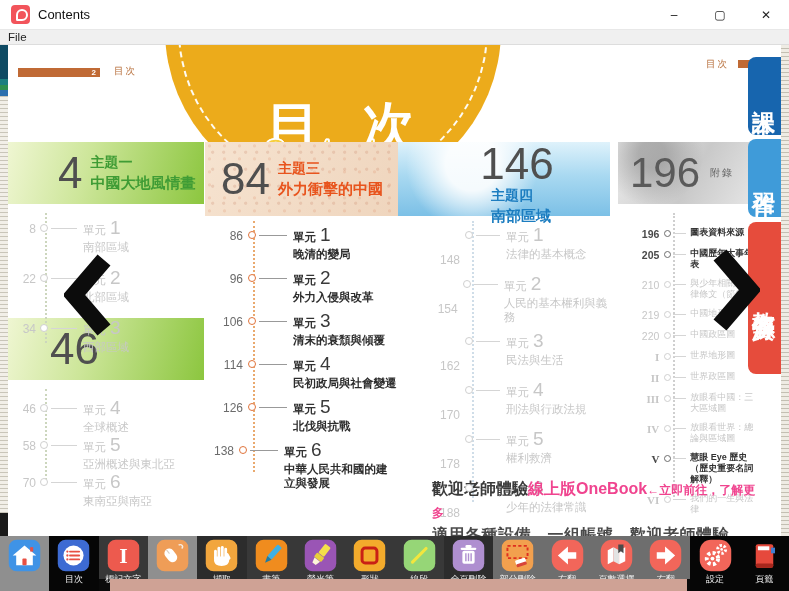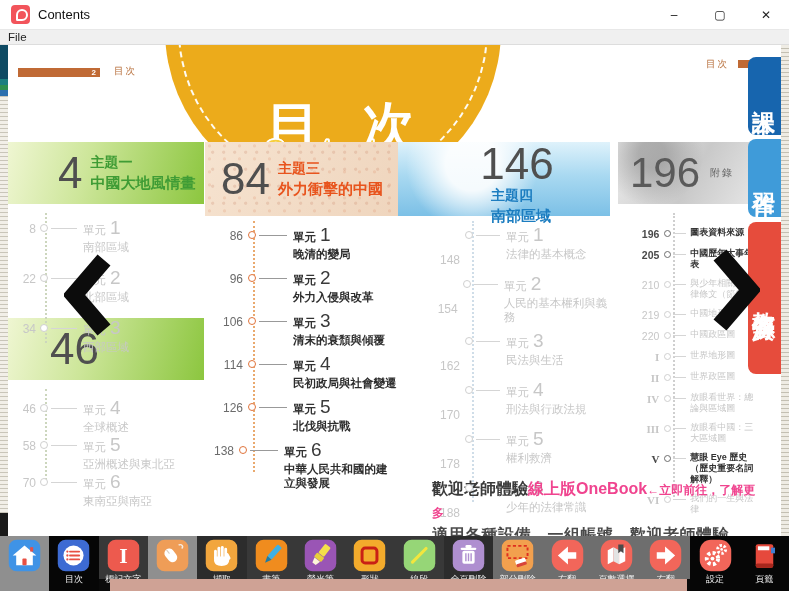--- a/index.html
+++ b/index.html
@@ -540,30 +540,30 @@
     <span class="a-dash"></span>
     <span class="a-title">世界地形圖</span>
   </div>
         <div class="apx-row is-faded">
     <span class="a-page roman">II</span>
     <span class="u-circle"></span>
     <span class="a-dash"></span>
     <span class="a-title">世界政區圖</span>
   </div>
         <div class="apx-row is-faded">
+    <span class="a-page roman">III</span>
+    <span class="u-circle"></span>
+    <span class="a-dash"></span>
+    <span class="a-title">放眼看中國：三大區域圖</span>
+  </div>
+        <div class="apx-row is-faded">
     <span class="a-page roman">IV</span>
     <span class="u-circle"></span>
     <span class="a-dash"></span>
     <span class="a-title">放眼看世界：總論與區域圖</span>
-  </div>
-        <div class="apx-row is-faded">
-    <span class="a-page roman">III</span>
-    <span class="u-circle"></span>
-    <span class="a-dash"></span>
-    <span class="a-title">放眼看中國：三大區域圖</span>
   </div>
         <div class="apx-row is-active">
     <span class="a-page roman">V</span>
     <span class="u-circle"></span>
     <span class="a-dash"></span>
     <span class="a-title">慧眼 Eye 歷史（歷史重要名詞解釋）</span>
   </div>
         <div class="apx-row is-faded">
     <span class="a-page roman">VI</span>
     <span class="u-circle"></span>

